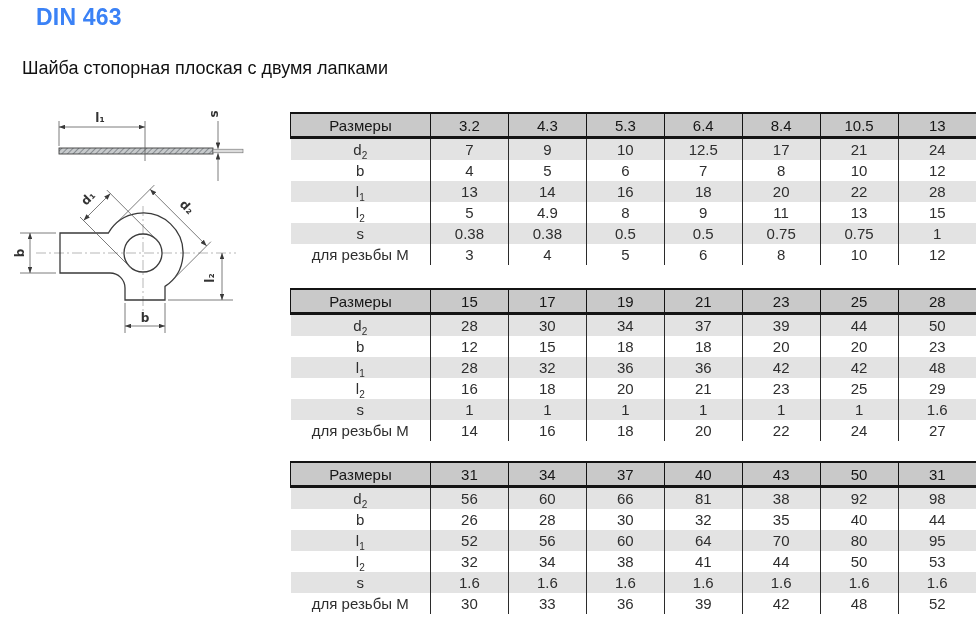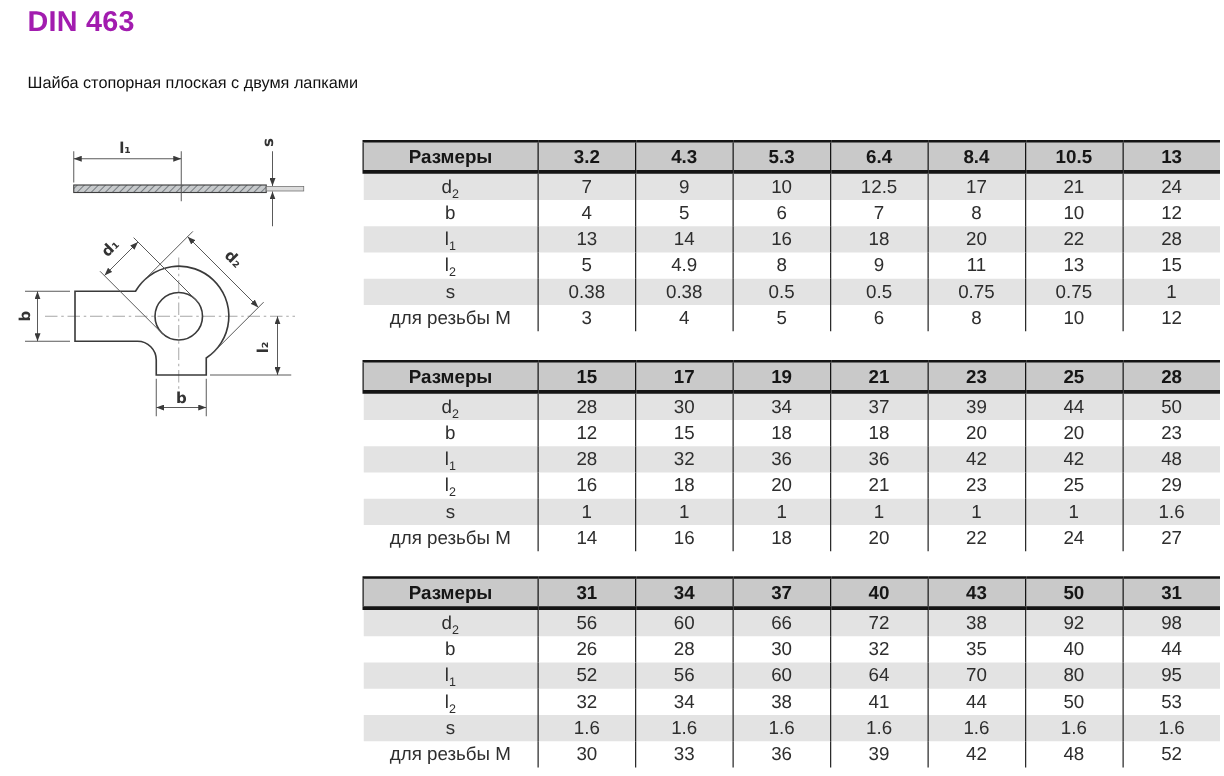--- a/index.html
+++ b/index.html
@@ -8,35 +8,35 @@
     --table-border:#141414;
     --cell-line:#2b2b2b;
     --text:#2e2e2e;
   }
   html,body{margin:0;padding:0;}
   body{
     width:979px;height:621px;position:relative;background:#ffffff;
     font-family:"Liberation Sans",sans-serif;color:var(--text);overflow:hidden;
   }
   .page-title{
-    position:absolute;left:22px;top:4px;font-size:23px;font-weight:bold;color:#a21caf;
+    position:absolute;left:36px;top:4px;font-size:23px;font-weight:bold;color:#3b82f6;
     letter-spacing:.2px;
   }
   .page-subtitle{
-    position:absolute;left:22px;top:58px;font-size:13px;color:#111;
+    position:absolute;left:22px;top:58px;font-size:18px;color:#111;
   }
   .drawing{position:absolute;left:12px;top:98px;}
 
   .size-table{
     position:absolute;left:290px;width:686px;border-collapse:collapse;table-layout:fixed;
     font-size:15px;color:var(--text);
   }
   #table-0{top:112px;} #table-1{top:288px;} #table-2{top:461px;}
   .size-table th{
-    background:var(--header-bg);font-weight:bold;color:#161616;
+    background:var(--header-bg);font-weight:normal;color:#161616;
     border-top:2px solid var(--table-border);
     border-bottom:3px solid var(--table-border);
     height:22px;padding:0;text-align:center;margin-left:16px;
   }
   .size-table th:first-child{border-left:1px solid var(--table-border);}
   .size-table th + th{border-left:1px solid var(--table-border);}
   .size-table td{
     height:21px;padding:0;text-align:center;vertical-align:middle;line-height:21px;
   }
   .size-table td + td{border-left:1px solid var(--cell-line);}
@@ -318,21 +318,21 @@
         <th>50</th>
         <th>31</th>
       </tr>
     </thead>
     <tbody>
       <tr>
         <td>d<sub>2</sub></td>
         <td>56</td>
         <td>60</td>
         <td>66</td>
-        <td>72</td>
+        <td>81</td>
         <td>38</td>
         <td>92</td>
         <td>98</td>
       </tr>
       <tr>
         <td>b</td>
         <td>26</td>
         <td>28</td>
         <td>30</td>
         <td>32</td>

